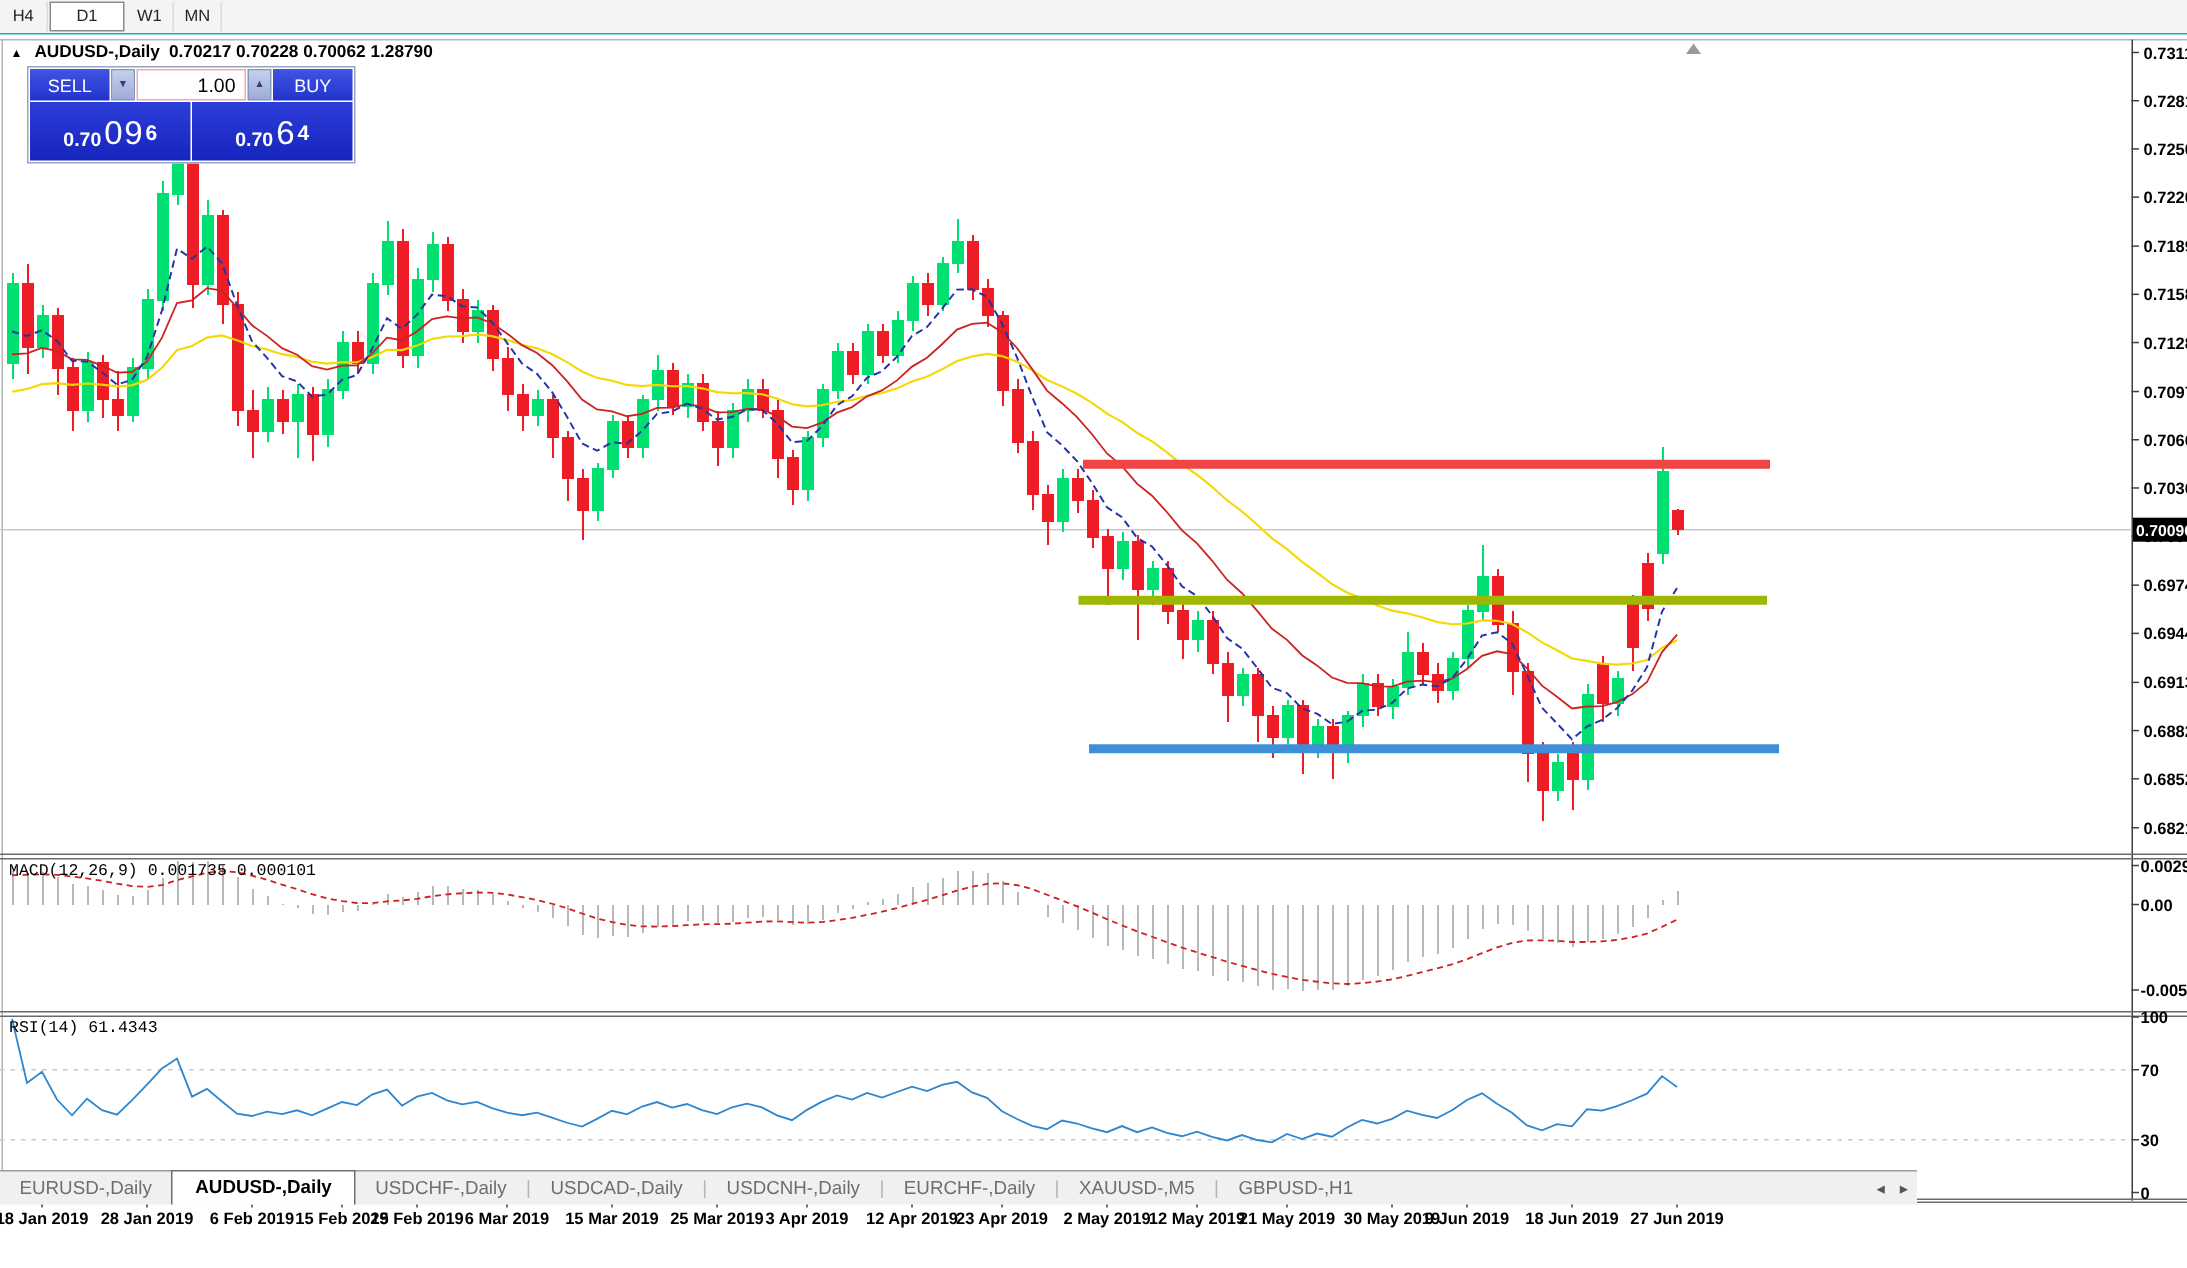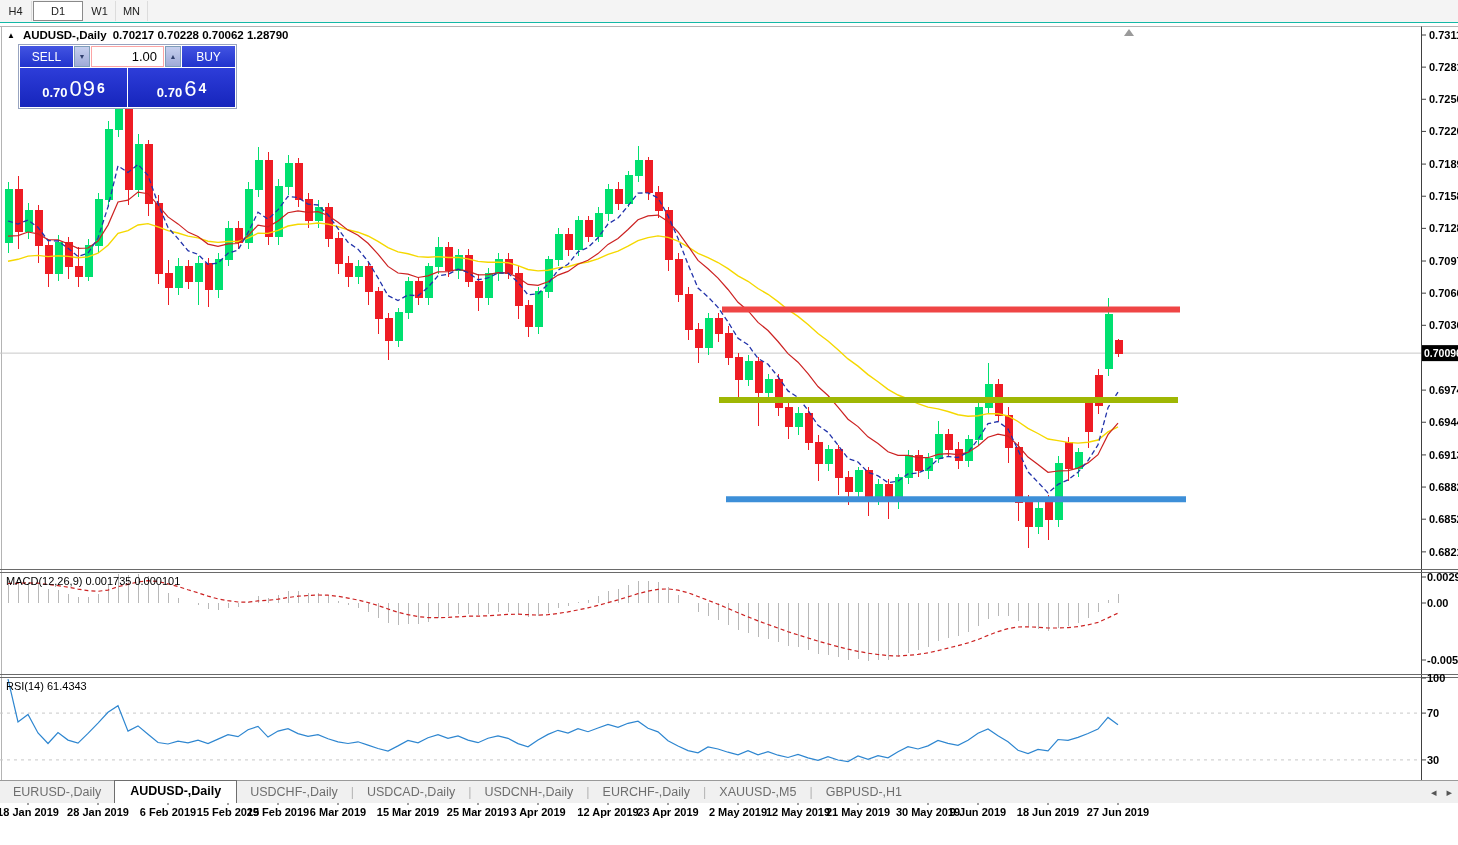--- a/index.html
+++ b/index.html
@@ -28,23 +28,23 @@
   .tp-vol{flex:1 1 auto;background:#fff;border:1px solid #fca5a5;font-size:13px;color:#000;
     display:flex;align-items:center;justify-content:flex-end;padding-right:6px;}
   .tp-row2{display:flex;height:39px;gap:1px;margin-top:1px;}
   .tp-price{flex:1 1 50%;background:linear-gradient(#2d3dd9,#1625bc);color:#fff;display:flex;
     align-items:flex-end;justify-content:center;padding-bottom:3px;cursor:pointer;}
   .tp-price .sm{font-size:13px;font-weight:700;margin-right:2px;line-height:22px;}
   .tp-price .big{font-size:22px;font-weight:400;line-height:30px;letter-spacing:1px;}
   .tp-price .sup{font-size:14px;font-weight:700;line-height:40px;vertical-align:top;margin-left:1px;
     align-self:flex-start;}
   
-  .pane-label{position:absolute;z-index:20;font-size:11px;color:#000;}
+  .pane-label{position:absolute;z-index:20;font-size:11px;color:#000;font-family:Liberation Mono, monospace;}
   
-  .tabbar{position:absolute;left:0;top:780px;width:1458px;height:23px;background:#f0f0f0;
+  .tabbar{position:absolute;left:0;top:780px;width:1278px;height:23px;background:#f0f0f0;
     border-top:1px solid #9a9a9a;display:flex;align-items:flex-end;z-index:30;font-size:12.5px;}
   .tab{padding:3px 13px 4px;color:#6e6e6e;white-space:nowrap;cursor:pointer;}
   .tab.active{background:#ffffff;color:#000;font-weight:700;border:1px solid #6e6e6e;border-bottom:none;
     padding:3px 15px 5px;margin-top:-2px;}
   .tab-sep{color:#b4b4b4;align-self:center;cursor:default;}
   .tab-arrows{position:absolute;right:6px;bottom:4px;color:#555;font-size:11px;display:flex;gap:10px;}
   .tab-arrows span{cursor:pointer;}
 </style>
 </head>
 <body>

